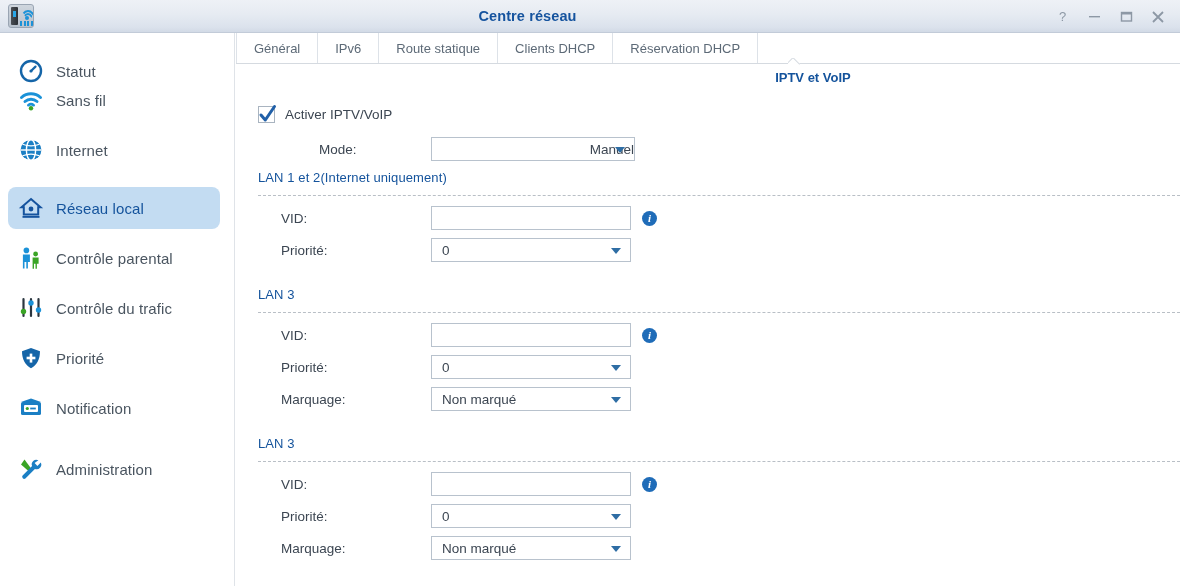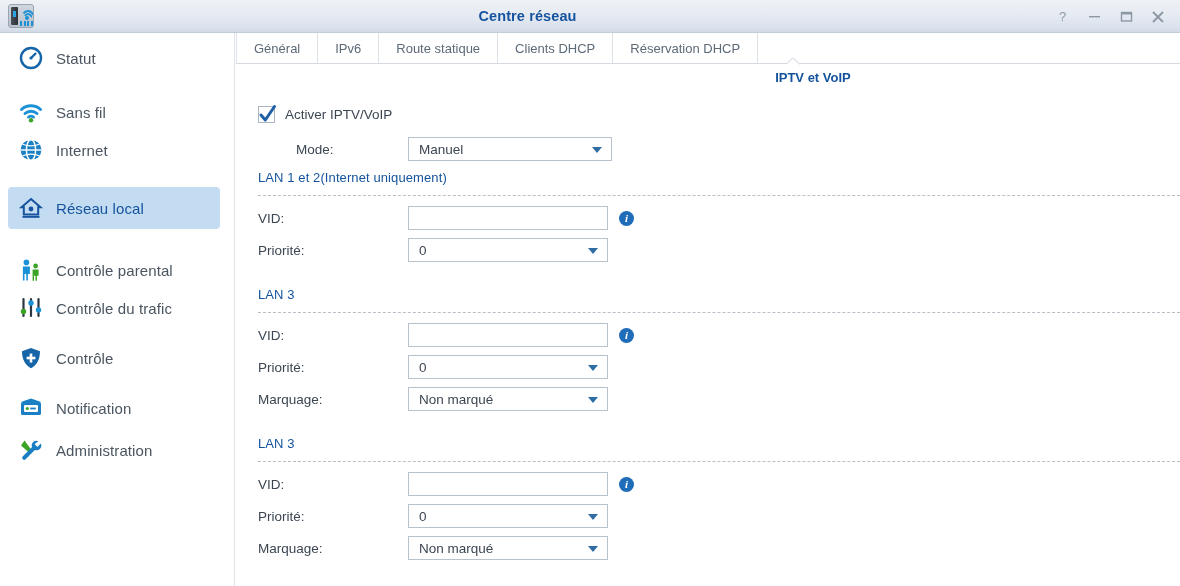--- a/index.html
+++ b/index.html
@@ -128,20 +128,21 @@
     left: 8px;
     width: 212px;
     height: 42px;
     display: flex;
     align-items: center;
     border-radius: 4px;
     cursor: default;
   }
   .nav-item.selected {
     background: #c3dcf2;
+    border-radius: 8px;
   }
   .nav-icon {
     width: 26px; height: 26px;
     margin-left: 10px;
     margin-right: 12px;
     position: relative;
     flex: none;
   }
   .nav-label {
     font-size: 15px;
@@ -246,20 +247,21 @@
     position: absolute;
     display: flex;
     align-items: center;
     height: 24px;
   }
   .field-label {
     font-size: 13.5px;
     color: #3c4652;
     width: 150px;
     flex: none;
+    margin-left: 23px;
   }
   .field-label.indent { padding-left: 38px; box-sizing: border-box; }
 
   .select-box {
     position: relative;
     height: 24px;
     border: 1px solid #b8c2cd;
     background: #ffffff;
     box-sizing: border-box;
     display: flex;
@@ -362,33 +364,33 @@
       <div class="win-btn">
         <svg width="14" height="14" viewBox="0 0 14 14">
             <path d="M2 2 L12 12 M12 2 L2 12" stroke="#8d98a5" stroke-width="1.8" fill="none"></path>
           </svg>
       </div>
     </div>
   </div>
 
   <div id="sidebar">
 
-    <div class="nav-item" style="top:4px">
+    <div class="nav-item" style="top:17px">
       <span class="nav-icon">
         <svg width="26" height="26" viewBox="0 0 26 26">
           <circle cx="13" cy="13" r="10" fill="none" stroke="#1565a8" stroke-width="2.4"></circle>
           <circle cx="13" cy="13" r="6.4" fill="#ffffff" stroke="#ffffff" stroke-width="0"></circle>
           <path d="M13 13 L17.5 8.6" stroke="#1565a8" stroke-width="2.2" stroke-linecap="round"></path>
           <circle cx="13" cy="13" r="1.6" fill="#1565a8"></circle>
         </svg>
       </span>
       <span class="nav-label">Statut</span>
     </div>
 
-    <div class="nav-item" style="top:58px">
+    <div class="nav-item" style="top:46px">
       <span class="nav-icon">
         <svg width="26" height="26" viewBox="0 0 26 26">
           <path d="M3.5 10.5 A14 14 0 0 1 22.5 10.5" fill="none" stroke="#1b92d8" stroke-width="3" stroke-linecap="round"></path>
           <path d="M7 14.5 A9 9 0 0 1 19 14.5" fill="none" stroke="#1b92d8" stroke-width="3" stroke-linecap="round"></path>
           <path d="M10.3 18.2 A4.2 4.2 0 0 1 15.7 18.2" fill="none" stroke="#1b92d8" stroke-width="2.6" stroke-linecap="round"></path>
           <circle cx="13" cy="21.3" r="2.2" fill="#3aa425"></circle>
         </svg>
       </span>
       <span class="nav-label">Sans fil</span>
     </div>
@@ -411,21 +413,21 @@
       <span class="nav-icon">
         <svg width="26" height="26" viewBox="0 0 26 26">
           <path d="M13 4 L22.5 12.3 L20.2 12.3 L20.2 19.4 L5.8 19.4 L5.8 12.3 L3.5 12.3 Z" fill="none" stroke="#15539e" stroke-width="2"></path>
           <circle cx="13" cy="14" r="2.4" fill="#15539e"></circle>
           <rect x="4.5" y="21" width="17" height="1.8" fill="#15539e"></rect>
         </svg>
       </span>
       <span class="nav-label">Réseau local</span>
     </div>
 
-    <div class="nav-item" style="top:216px">
+    <div class="nav-item" style="top:204px">
       <span class="nav-icon">
         <svg width="26" height="26" viewBox="0 0 26 26">
           <g fill="#1b92d8">
             <circle cx="8.4" cy="5.4" r="2.8"></circle>
             <path d="M4.9 9.4 h7 v7.6 h-2 v6.4 h-1.6 v-6.4 h-1.8 v6.4 h-1.6 Z"></path>
           </g>
           <g fill="#3aa425">
             <circle cx="17.6" cy="9" r="2.4"></circle>
             <path d="M14.6 12.4 h6 v6.4 h-1.7 v5 h-1.4 v-5 h-1.5 v5 h-1.4 Z"></path>
           </g>
@@ -451,37 +453,37 @@
     </div>
 
     <div class="nav-item" style="top:304px">
       <span class="nav-icon">
         <svg width="26" height="26" viewBox="0 0 26 26">
           <path d="M13 3 L22 6.2 C22 14.5 18.6 20.4 13 23.2 C7.4 20.4 4 14.5 4 6.2 Z" fill="#1565a8"></path>
           <rect x="11.7" y="8.6" width="2.6" height="9" fill="#ffffff"></rect>
           <rect x="8.6" y="11.7" width="8.8" height="2.6" fill="#ffffff"></rect>
         </svg>
       </span>
-      <span class="nav-label">Contrôle</span>
+      <span class="nav-label">Priorité</span>
     </div>
 
     <div class="nav-item" style="top:354px">
       <span class="nav-icon">
         <svg width="26" height="26" viewBox="0 0 26 26">
           <rect x="3" y="7" width="20" height="13" rx="1.6" fill="#1b7fc4"></rect>
           <rect x="6" y="10" width="14" height="7" rx="1" fill="#ffffff"></rect>
           <circle cx="9.3" cy="13.5" r="1.6" fill="#3aa425"></circle>
           <rect x="12.2" y="12.6" width="5.6" height="1.8" fill="#1b7fc4"></rect>
           <path d="M3 7 L13 3.5 L23 7" fill="#1b7fc4"></path>
         </svg>
       </span>
       <span class="nav-label">Notification</span>
     </div>
 
-    <div class="nav-item" style="top:396px">
+    <div class="nav-item" style="top:415px">
       <span class="nav-icon">
         <svg width="26" height="26" viewBox="0 0 26 26">
           <path d="M6.5 3.5 L13.5 13 L11 15.5 L3 8.5 Z" fill="#3aa425"></path>
           <path d="M20.4 4.2 a4.6 4.6 0 0 0-6.3 5.9 L4.6 19.6 a2 2 0 0 0 2.8 2.8 l9.5-9.5 a4.6 4.6 0 0 0 5.9-6.3 L19.4 9.9 L16.6 7.1 Z" fill="#1b7fc4"></path>
         </svg>
       </span>
       <span class="nav-label">Administration</span>
     </div>
 
   </div>
@@ -517,21 +519,21 @@
         <span class="chk">
           <svg width="19" height="24" viewBox="0 0 19 24">
             <path d="M3 12 L7.3 17 L16.5 3.5" stroke="#2160a8" stroke-width="3" fill="none" stroke-linecap="round" stroke-linejoin="round"></path>
           </svg>
         </span>
         <span class="checkbox-label">Activer IPTV/VoIP</span>
       </div>
 
       <div class="field-row" style="left:22px; top:73px; width:412px;">
         <span class="field-label indent">Mode:</span>
-        <span class="select-box" style="width:204px;">
+        <span class="select-box" style="width:204px;justify-content:flex-end;">
           <span>Manuel</span>
           <span class="caret"></span>
         </span>
       </div>
 
       <div class="section-title" style="top:106px;">LAN 1 et 2(Internet uniquement)</div>
       <div class="section-rule" style="top:131px;"></div>
 
       <div class="field-row" style="left:22px; top:142px;">
         <span class="field-label">VID:</span>

